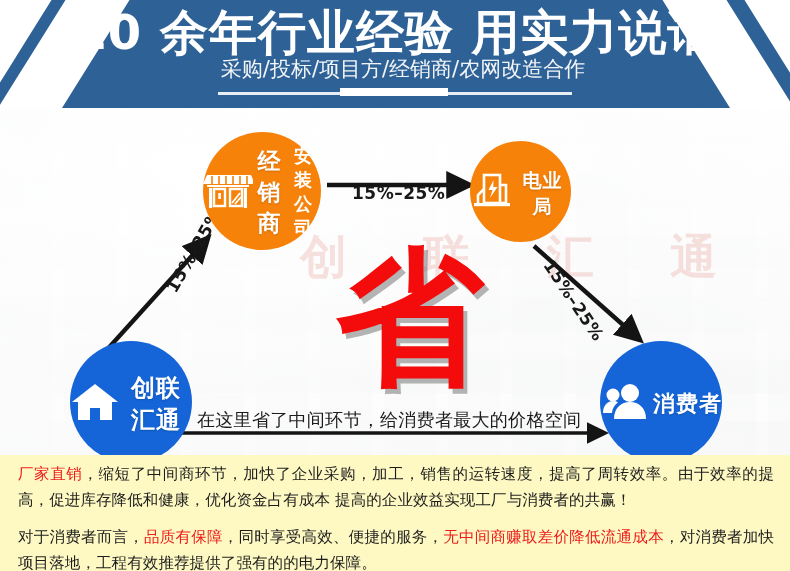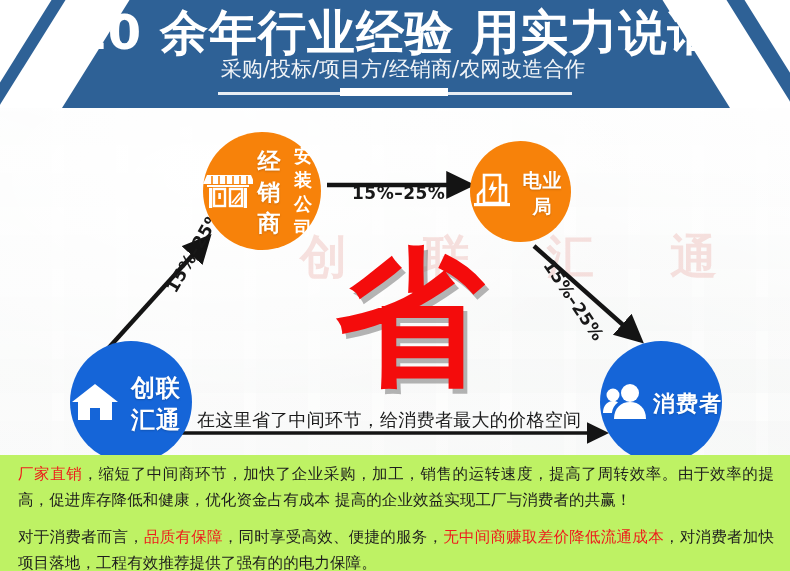--- a/index.html
+++ b/index.html
@@ -210,21 +210,21 @@
     letter-spacing: 0.3px;
     text-align: right;
   }
 
   
   #footer {
     position: absolute;
     left: 0; top: 455px;
     width: 790px;
     height: 116px;
-    background: #bef264;
+    background: #fef9c3;
     box-sizing: border-box;
     padding: 6px 16px 0 18px;
   }
   .para {
     font-size: 15.5px;
     line-height: 26px;
     color: #1d1d1d;
     letter-spacing: 0.1px;
     text-align: justify;
   }

